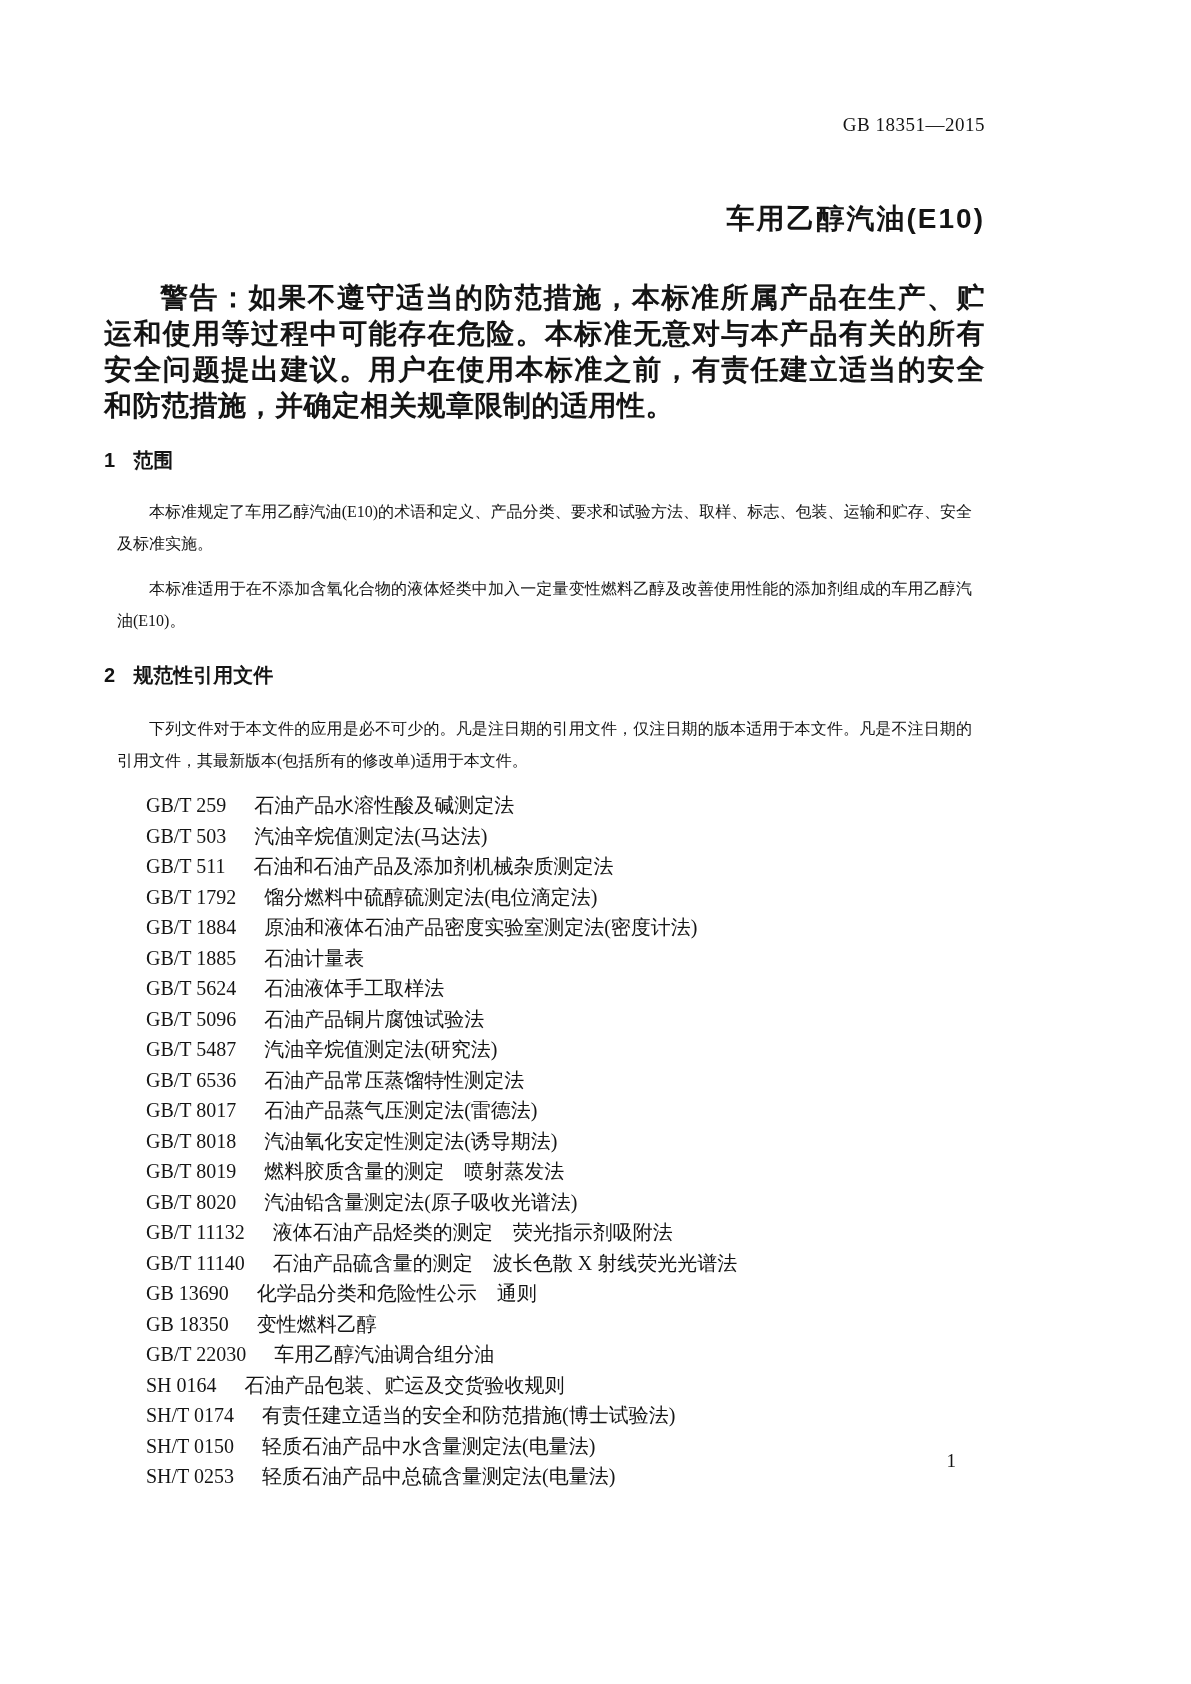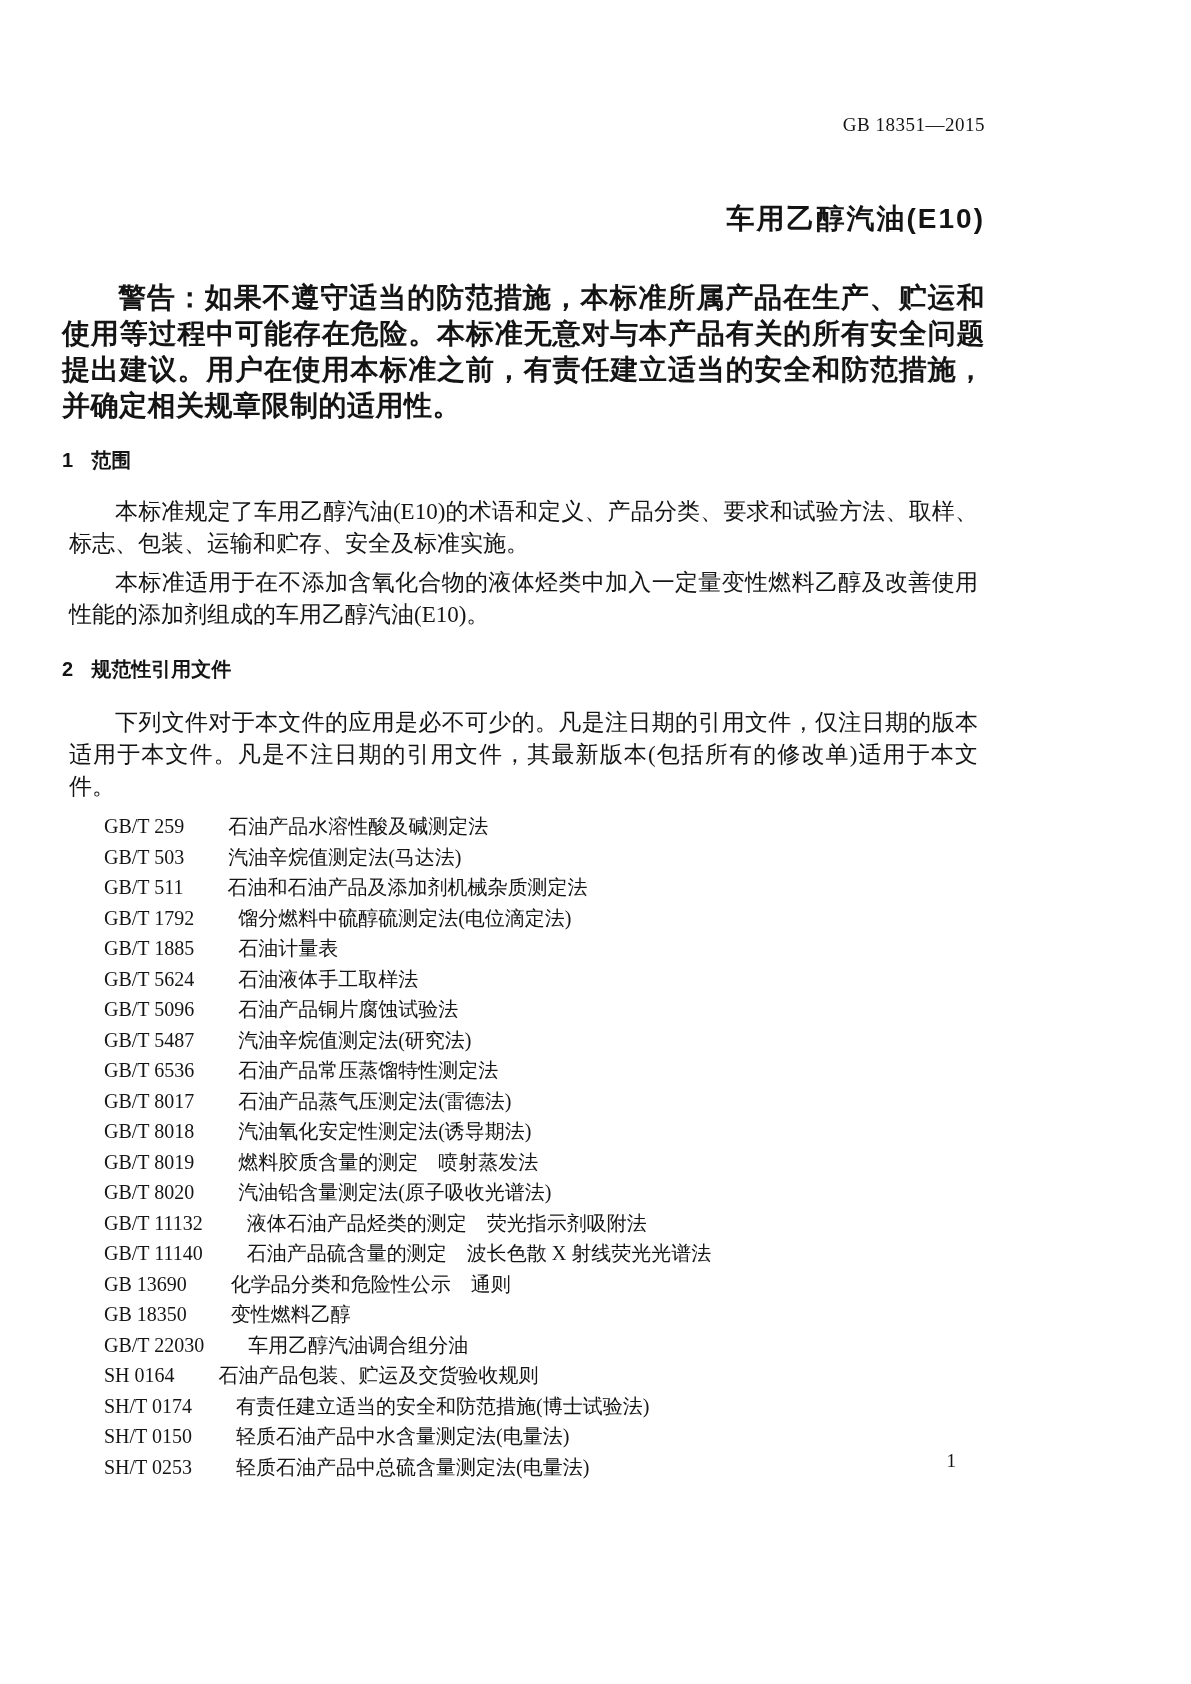--- a/index.html
+++ b/index.html
@@ -6,21 +6,21 @@
     margin: 0;
     padding: 0;
     background: #ffffff;
   }
   .page {
     position: relative;
     width: 1191px;
     height: 1492px;
     background: #ffffff;
     color: #141414;
-    padding: 112px 206px 0 62px;
+    padding: 112px 206px 0 104px;
     box-sizing: border-box;
     font-family: "Liberation Serif", "DejaVu Serif", serif;
     overflow: hidden;
   }
   .doc-number {
     text-align: right;
     font-size: 19px;
     line-height: 26px;
     letter-spacing: 0.5px;
   }
@@ -55,36 +55,36 @@
   .section-heading.second {
     margin-top: 26px;
   }
   .paras {
     margin-top: 24px;
   }
   .paras2 {
     margin-top: 26px;
   }
   .body-para {
-    margin: 7px;
-    font-size: 23px;
+    margin: 13px;
+    font-size: 16px;
     line-height: 32px;
     text-align: justify;
     text-indent: 2em;
   }
   .ref-list {
     list-style: none;
     margin: 8px 0 0 42px;
     padding: 0;
     font-size: 20px;
     line-height: 30.5px;
   }
   .ref-item {
     display: flex;
-    gap: 44px;
+    gap: 28px;
   }
   .ref-code {
     white-space: pre;
   }
   .ref-title {
     white-space: pre-wrap;
   }
   .page-number {
     position: absolute;
     top: 1450px;
@@ -137,20 +137,24 @@
   <li class="ref-item">
     <span class="ref-code">GB/T 511</span>
     <span class="ref-title">石油和石油产品及添加剂机械杂质测定法</span>
   </li>
 
   <li class="ref-item">
     <span class="ref-code">GB/T 1792</span>
     <span class="ref-title">馏分燃料中硫醇硫测定法(电位滴定法)</span>
   </li>
 
+  <li class="ref-item">
+    <span class="ref-code">GB/T 1884</span>
+    <span class="ref-title">原油和液体石油产品密度实验室测定法(密度计法)</span>
+  </li>
 
   <li class="ref-item">
     <span class="ref-code">GB/T 1885</span>
     <span class="ref-title">石油计量表</span>
   </li>
 
   <li class="ref-item">
     <span class="ref-code">GB/T 5624</span>
     <span class="ref-title">石油液体手工取样法</span>
   </li>

